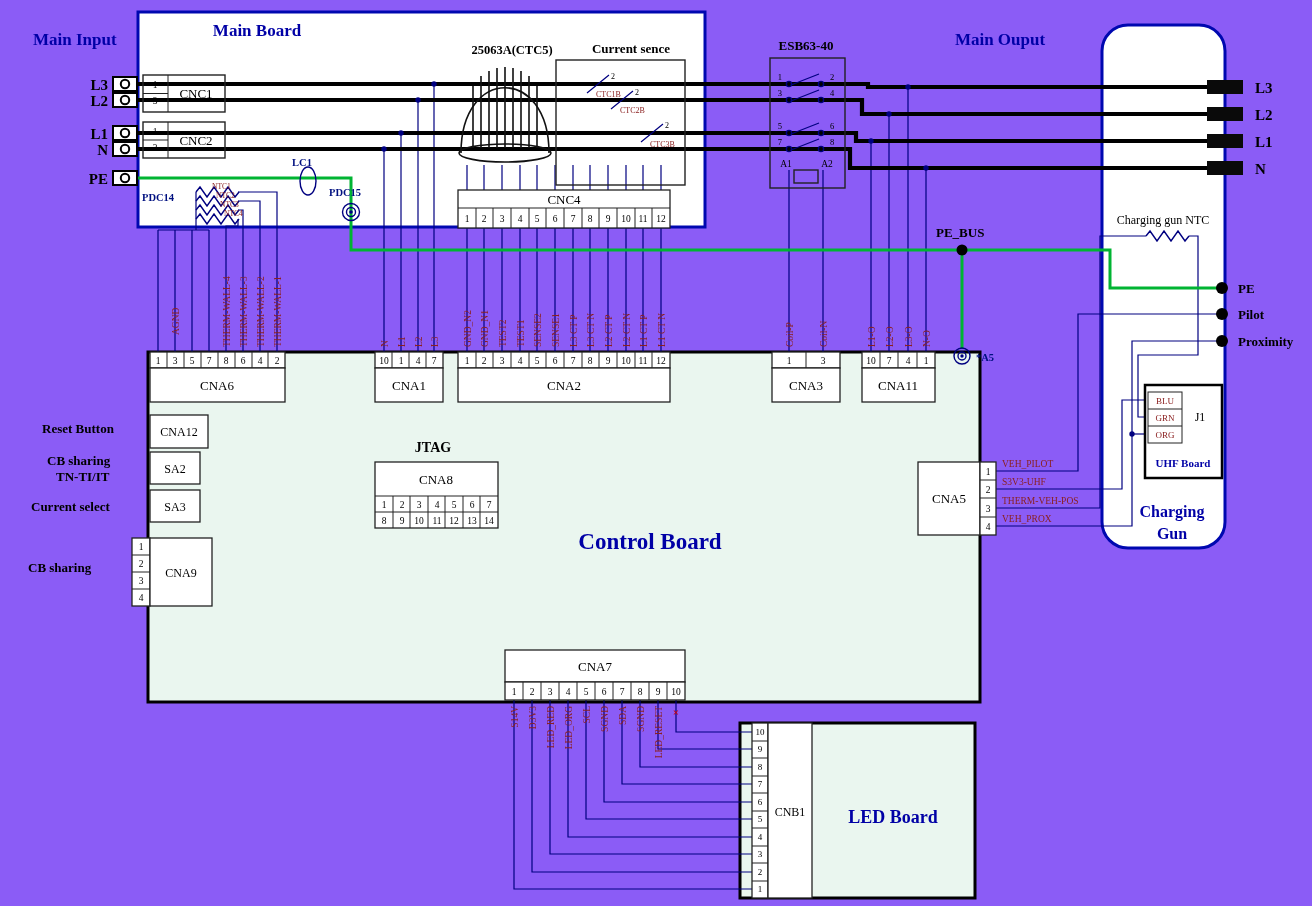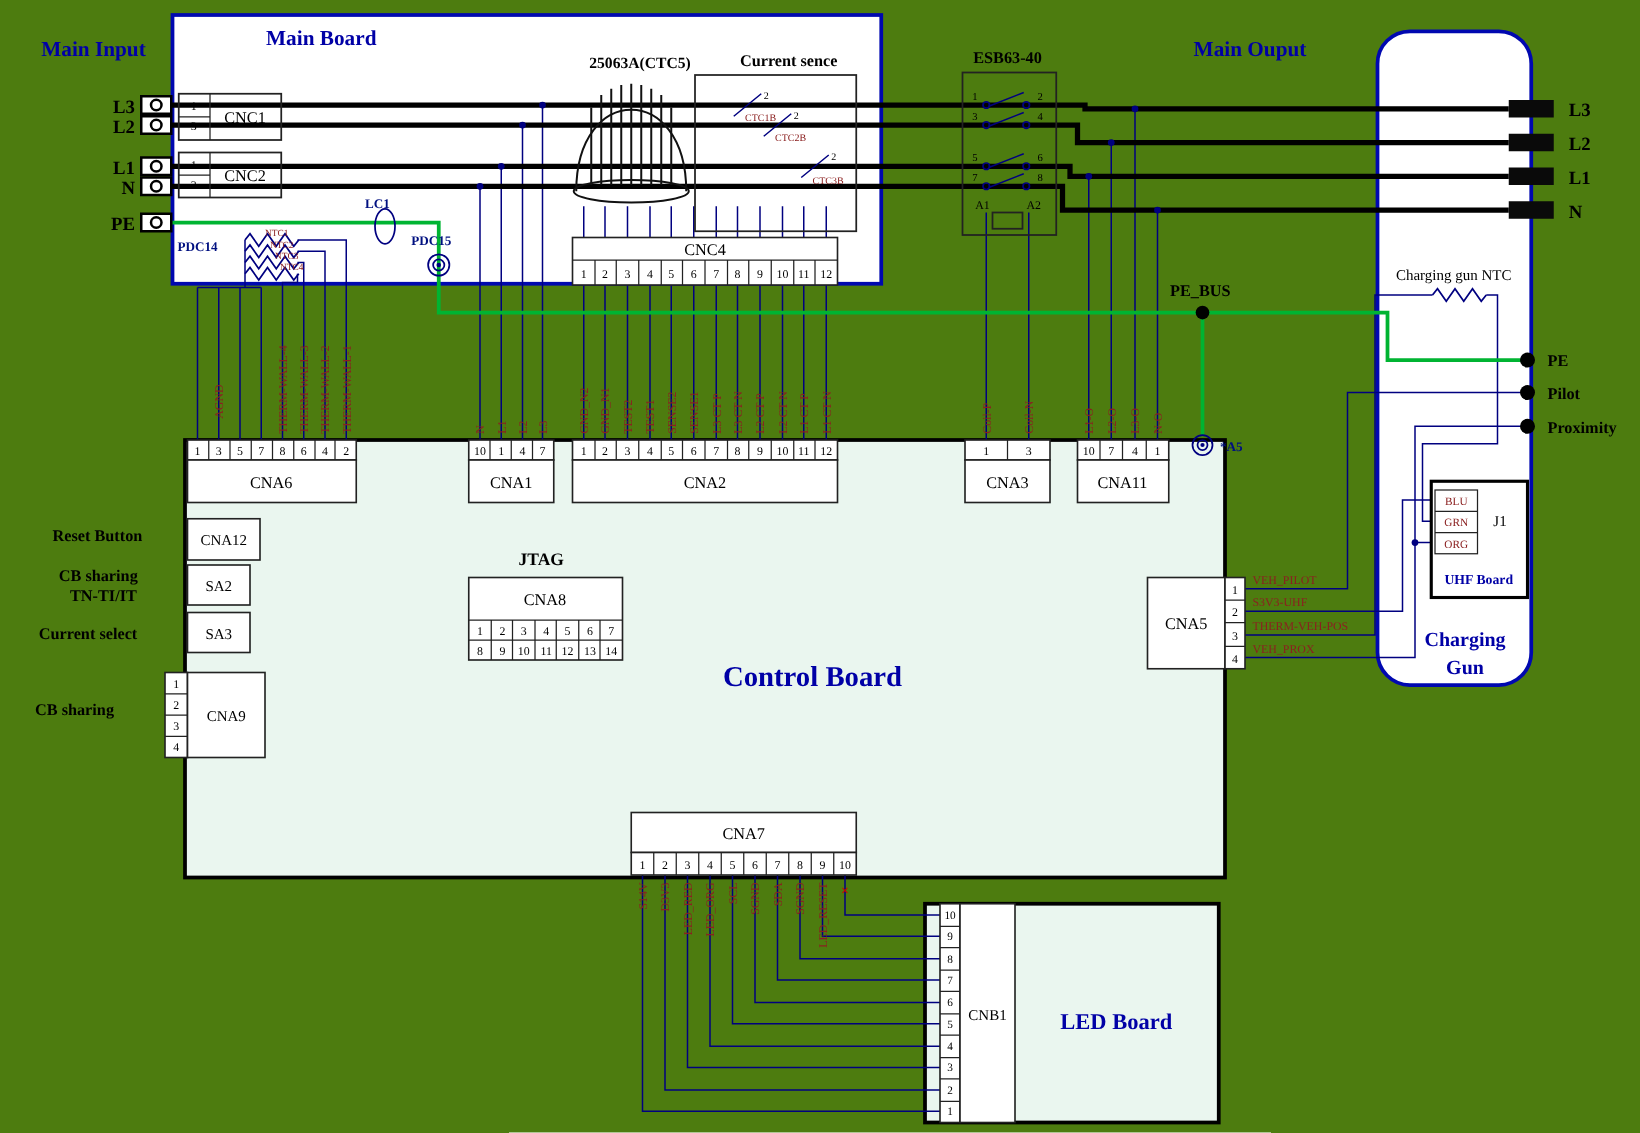--- a/index.html
+++ b/index.html
@@ -1,16 +1,16 @@
 <!DOCTYPE html>
 <html><head>
 <meta charset="utf-8">
 <style>
   html,body{margin:0;padding:0;background:#ffffff;}
-  .stage{position:relative;width:1312px;height:906px;background:#4d7c0f;overflow:hidden;}
+  .stage{position:relative;width:1312px;height:906px;background:#8b5cf6;overflow:hidden;}
   svg{display:block;}
   text{font-family:"Liberation Serif",serif;}
   .tb{fill:#0000a6;font-weight:bold;}
   .tk{fill:#000000;font-weight:bold;}
   .tn{fill:#000000;}
   .ts{fill:#8b2020;}
   .tnavy{fill:#001080;font-weight:bold;}
   .tred{fill:#d00000;font-weight:bold;}
   .wthick{stroke:#000000;stroke-width:4.2;fill:none;}
   .wgreen{stroke:#00b432;stroke-width:3;fill:none;}

